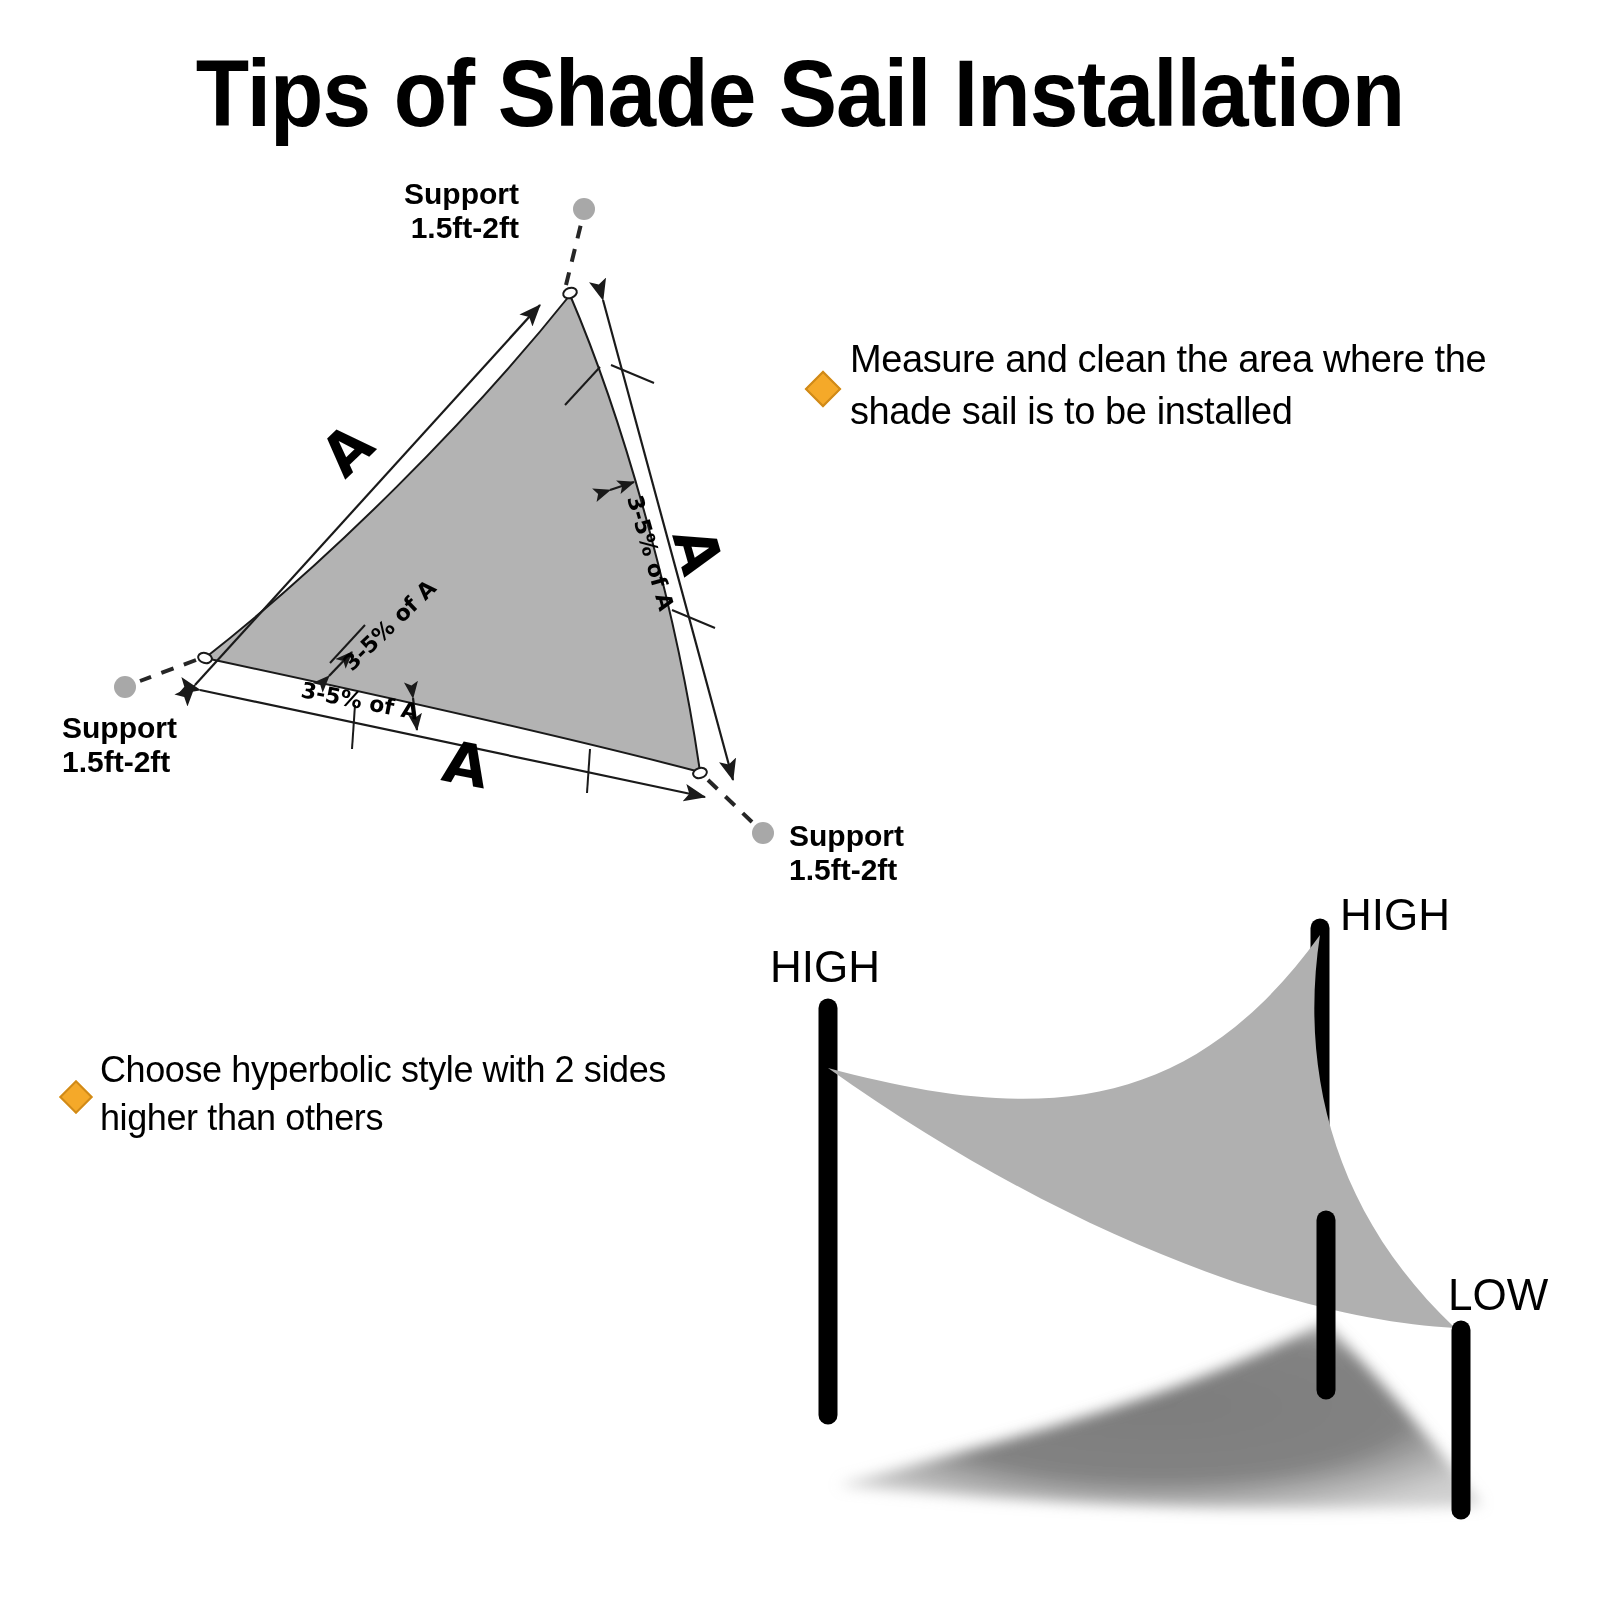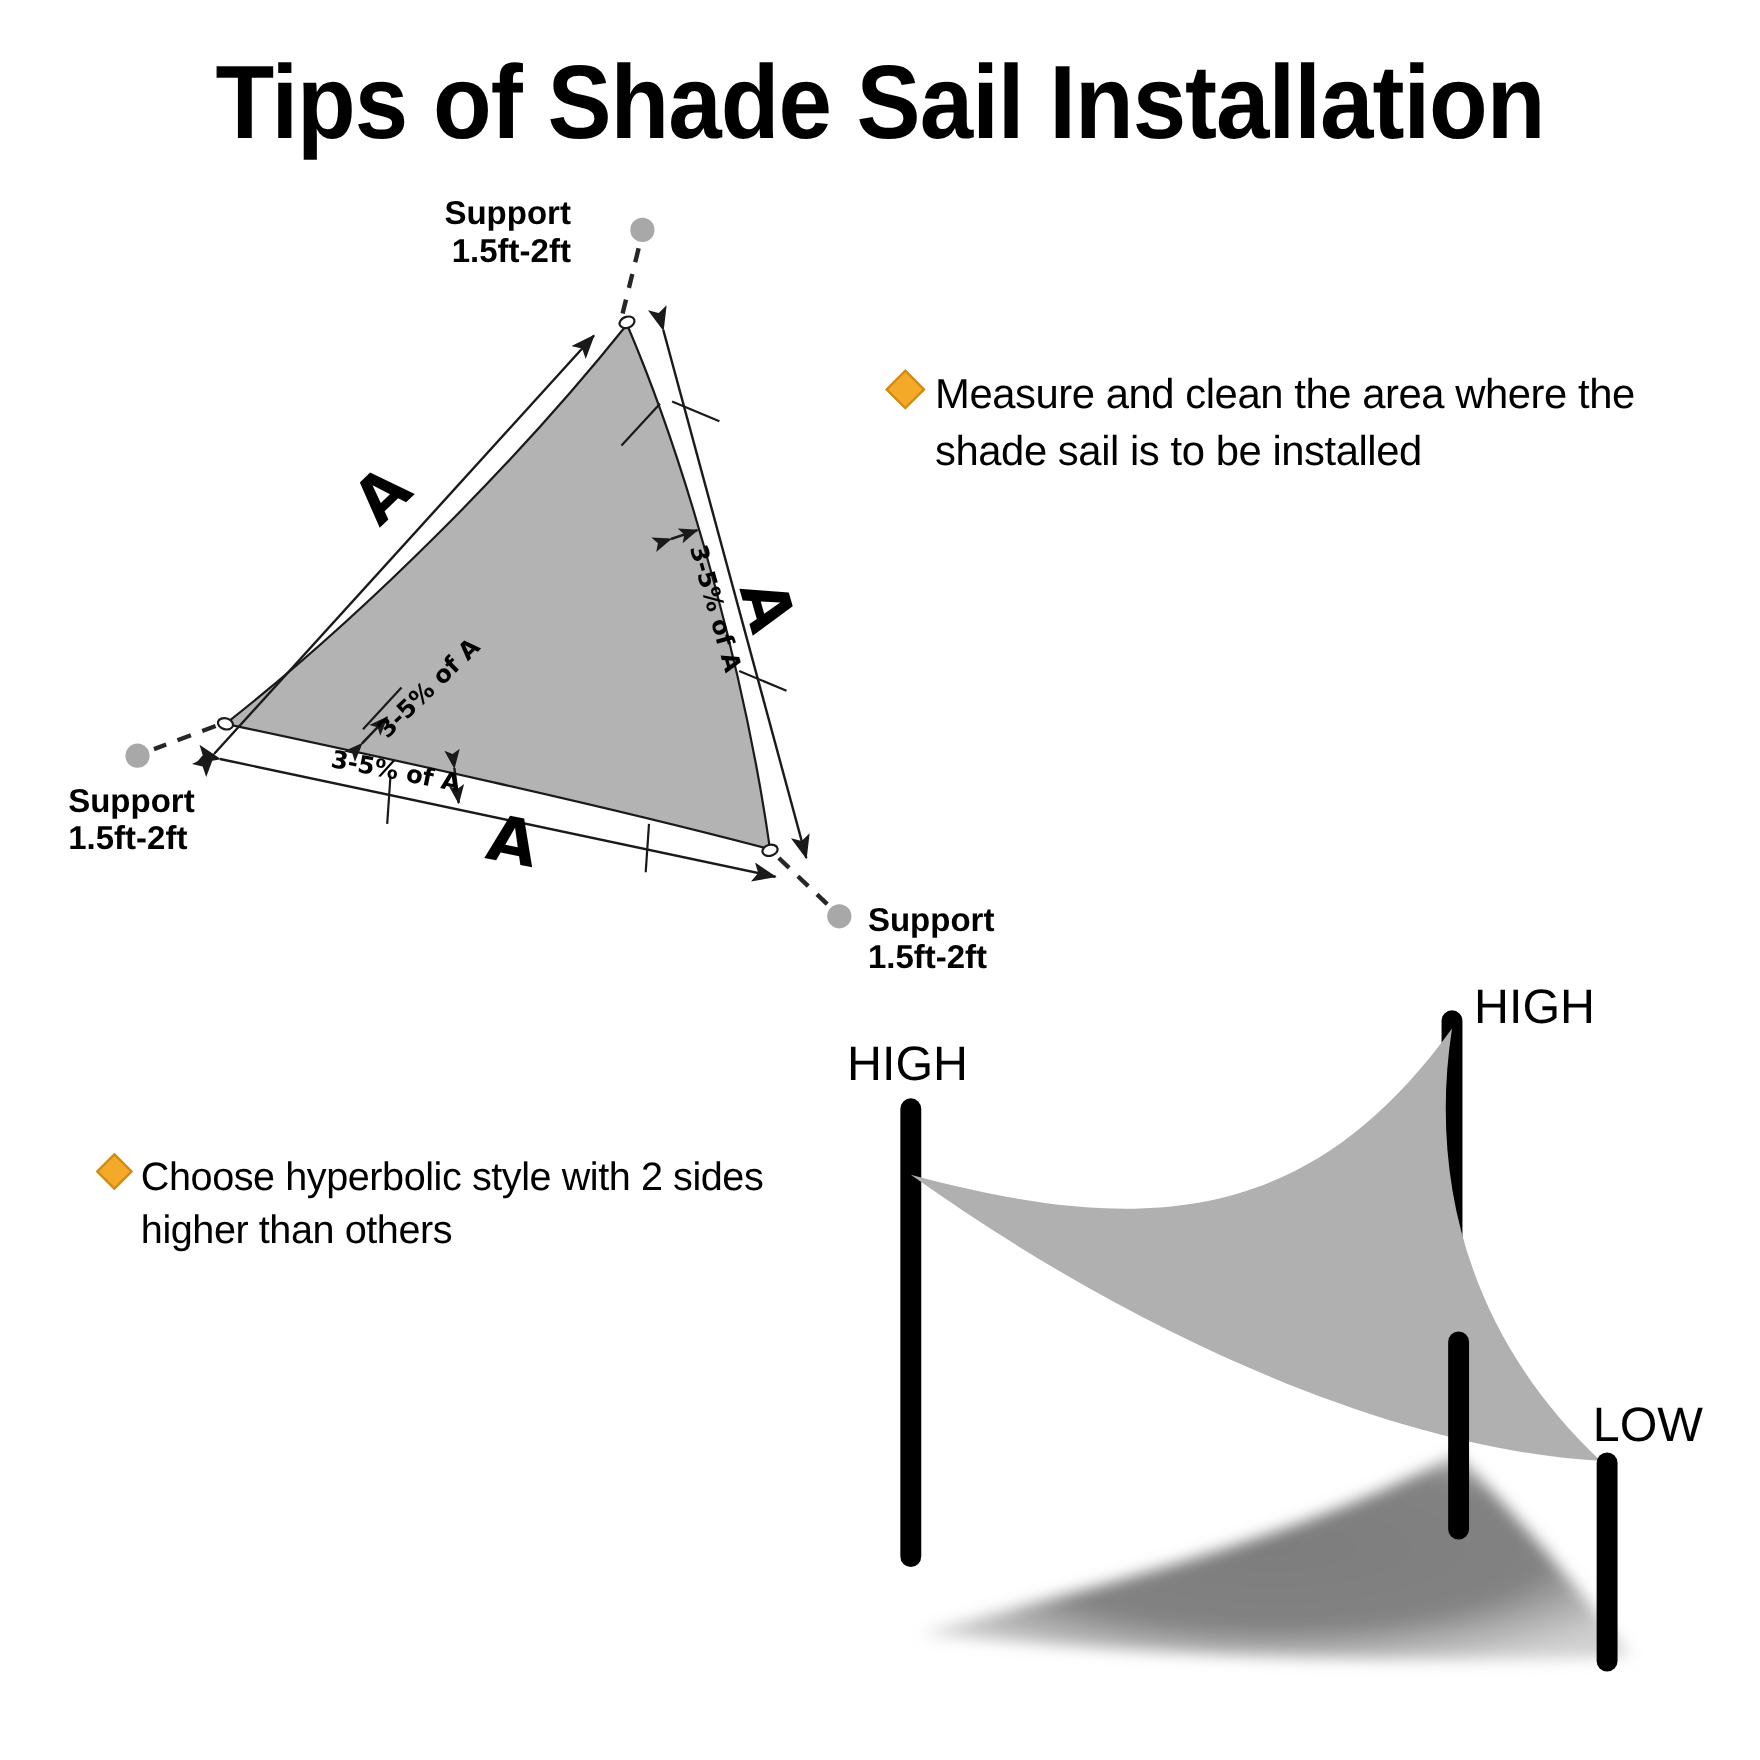--- a/index.html
+++ b/index.html
@@ -21,42 +21,42 @@
     letter-spacing:-1px;
     transform:scaleX(0.92);
     transform-origin:50% 50%;
     white-space:nowrap;
     color:#000;
   }
 
   
   .bullets{position:absolute;}
   .bullet{
-    display:flex;align-items:flex-start;
+    display:flex;align-items:center;
     margin-bottom:26px;
   }
   .diamond{
     flex:0 0 auto;
     width:26px;height:26px;
     margin-top:8px;margin-right:14px;
     transform:rotate(45deg);
     border:2px solid #d08a19;
     background:#f5a929;
     box-sizing:border-box;
   }
   .btext{
     font-family:"Liberation Sans", sans-serif;
     font-size:38px;
     line-height:1.38;
     color:#000;
     letter-spacing:-0.4px;
   }
   #bullets-right{left:810px;top:333px;width:720px;}
   #bullets-right .bullet{margin-bottom:34px;}
-  #bullets-left{left:92px;top:1046px;width:700px;}
+  #bullets-left{left:64px;top:1046px;width:700px;}
   #bullets-left .diamond{width:24px;height:24px;margin-right:12px;margin-top:7px;}
   #bullets-left .btext{font-size:36px;line-height:1.33;}
 
   
   #tri-svg{position:absolute;left:0px;top:160px;}
   #hyp-svg{position:absolute;left:740px;top:890px;}
 
   .sail-fill{fill:#b3b3b3;}
   .sail-edge{fill:none;stroke:#1a1a1a;stroke-width:2;}
   .dimline{fill:none;stroke:#1a1a1a;stroke-width:2.2;}

